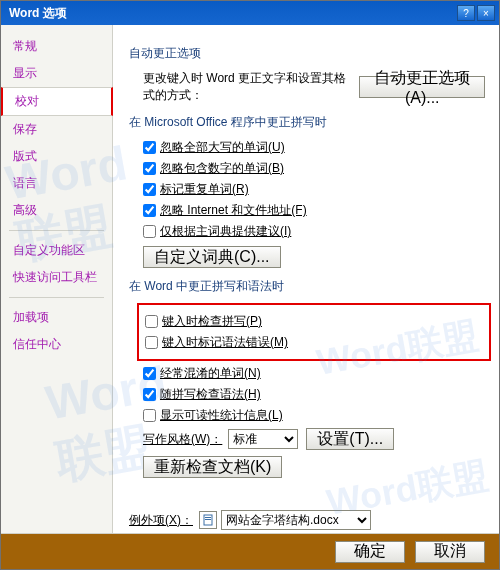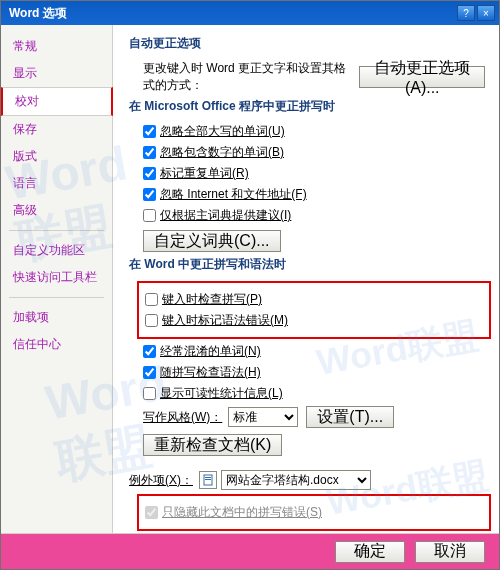--- a/index.html
+++ b/index.html
@@ -8,28 +8,28 @@
 .titlebar { height: 24px; background: linear-gradient(#0a5bc4, #1566cf); color: #fff; display: flex; align-items: center; padding: 0 4px; }
 .titlebar .title { flex: 1; font-weight: bold; padding-left: 4px; }
 .titlebar .tb-btn { width: 18px; height: 16px; background: linear-gradient(#5aa9f3,#1566cf); border: 1px solid #1b4e8a; margin-left: 2px; color: #fff; display: flex; align-items: center; justify-content: center; font-size: 10px; cursor: pointer; }
 .content { display: flex; height: calc(100% - 24px - 36px); background: #fff; }
 .sidebar { width: 112px; background: #f4f4f0; border-right: 1px solid #d0d0c8; padding-top: 8px; position: relative; }
 .sidebar .item { padding: 5px 12px; cursor: pointer; color: #a21caf; }
 .sidebar .item.active { background: #fff; border-top: 1px solid #d0d0c8; border-bottom: 1px solid #d0d0c8; position: relative; margin-right: -1px; }
 .sidebar .sep { height: 1px; background: #d0d0c8; margin: 6px 8px; }
 .highlight-red { border: 2px solid #e20000; }
 .main { flex: 1; overflow-y: auto; padding: 10px 14px 10px 16px; position: relative; }
-.section-head { color: #1a3f7a; margin: 0 0 8px 0; font-weight: bold; }
+.section-head { color: #1a3f7a; margin: 10px 0 8px 0; font-weight: normal; }
 .row { display: flex; align-items: center; margin: 4px 0; }
 .row label { margin-left: 4px; }
 .indent { margin-left: 14px; }
 .btn { background: linear-gradient(#fdfdfd,#e3e3de); border: 1px solid #8a8a7c; padding: 2px 10px; cursor: pointer; font-size: 16px; height: 22px; display: inline-flex; align-items: center; }
 input[type=checkbox] { width: 13px; height: 13px; }
 select { background: #fff; border: 1px solid #8a8a7c; height: 20px; font-size: 12px; }
-.footer { height: 36px; background: #ec4899; border-top: 1px solid #d0d0c8; display: flex; justify-content: flex-end; align-items: center; padding-right: 14px; gap: 10px; }
+.footer { height: 36px; background: #a16207; border-top: 1px solid #d0d0c8; display: flex; justify-content: flex-end; align-items: center; padding-right: 14px; gap: 10px; }
 .footer .btn { min-width: 70px; justify-content: center; }
 .hl-box { border: 2px solid #e20000; padding: 4px 6px; margin: 2px -6px; }
 .watermark { position: absolute; color: rgba(80,140,220,0.12); font-size: 48px; font-weight: bold; transform: rotate(-10deg); pointer-events: none; }
 .wm1 { left: 10px; top: 120px; }
 .wm2 { left: 50px; top: 340px; }
 .wm3 { right: 10px; top: 440px; font-size: 36px; }
 .wm4 { right: 20px; top: 300px; font-size: 36px; }
 .underline { text-decoration: underline; }
 .icon-box { width: 18px; height: 18px; display: inline-flex; align-items: center; justify-content: center; border: 1px solid #8a8a7c; background: #fff; }
 </style>
@@ -126,21 +126,21 @@
         <div class="row" style="margin-top:4px">
           <span class="underline">写作风格(W)：</span>
           <select style="margin-left:6px;width:70px"><option>标准</option></select>
           <button class="btn" style="margin-left:8px">设置(T)...</button>
         </div>
         <div class="row" style="margin-top:6px">
             <button class="btn">重新检查文档(K)</button>
           </div>
       </div>
 
-      <div class="row" style="margin-top:14px">
+      <div class="row" style="margin-top:32px">
         <span class="underline">例外项(X)：</span>
         <span class="icon-box" style="margin-left:6px">
           <svg width="12" height="12" viewBox="0 0 12 12">
               <rect x="2" y="1" width="8" height="10" fill="#fff" stroke="#3a6ea5"></rect>
               <rect x="3" y="3" width="6" height="1" fill="#3a6ea5"></rect>
               <rect x="3" y="5" width="6" height="1" fill="#3a6ea5"></rect>
             </svg>
         </span>
         <select style="margin-left:4px;width:150px"><option>网站金字塔结构.docx</option></select>
       </div>

